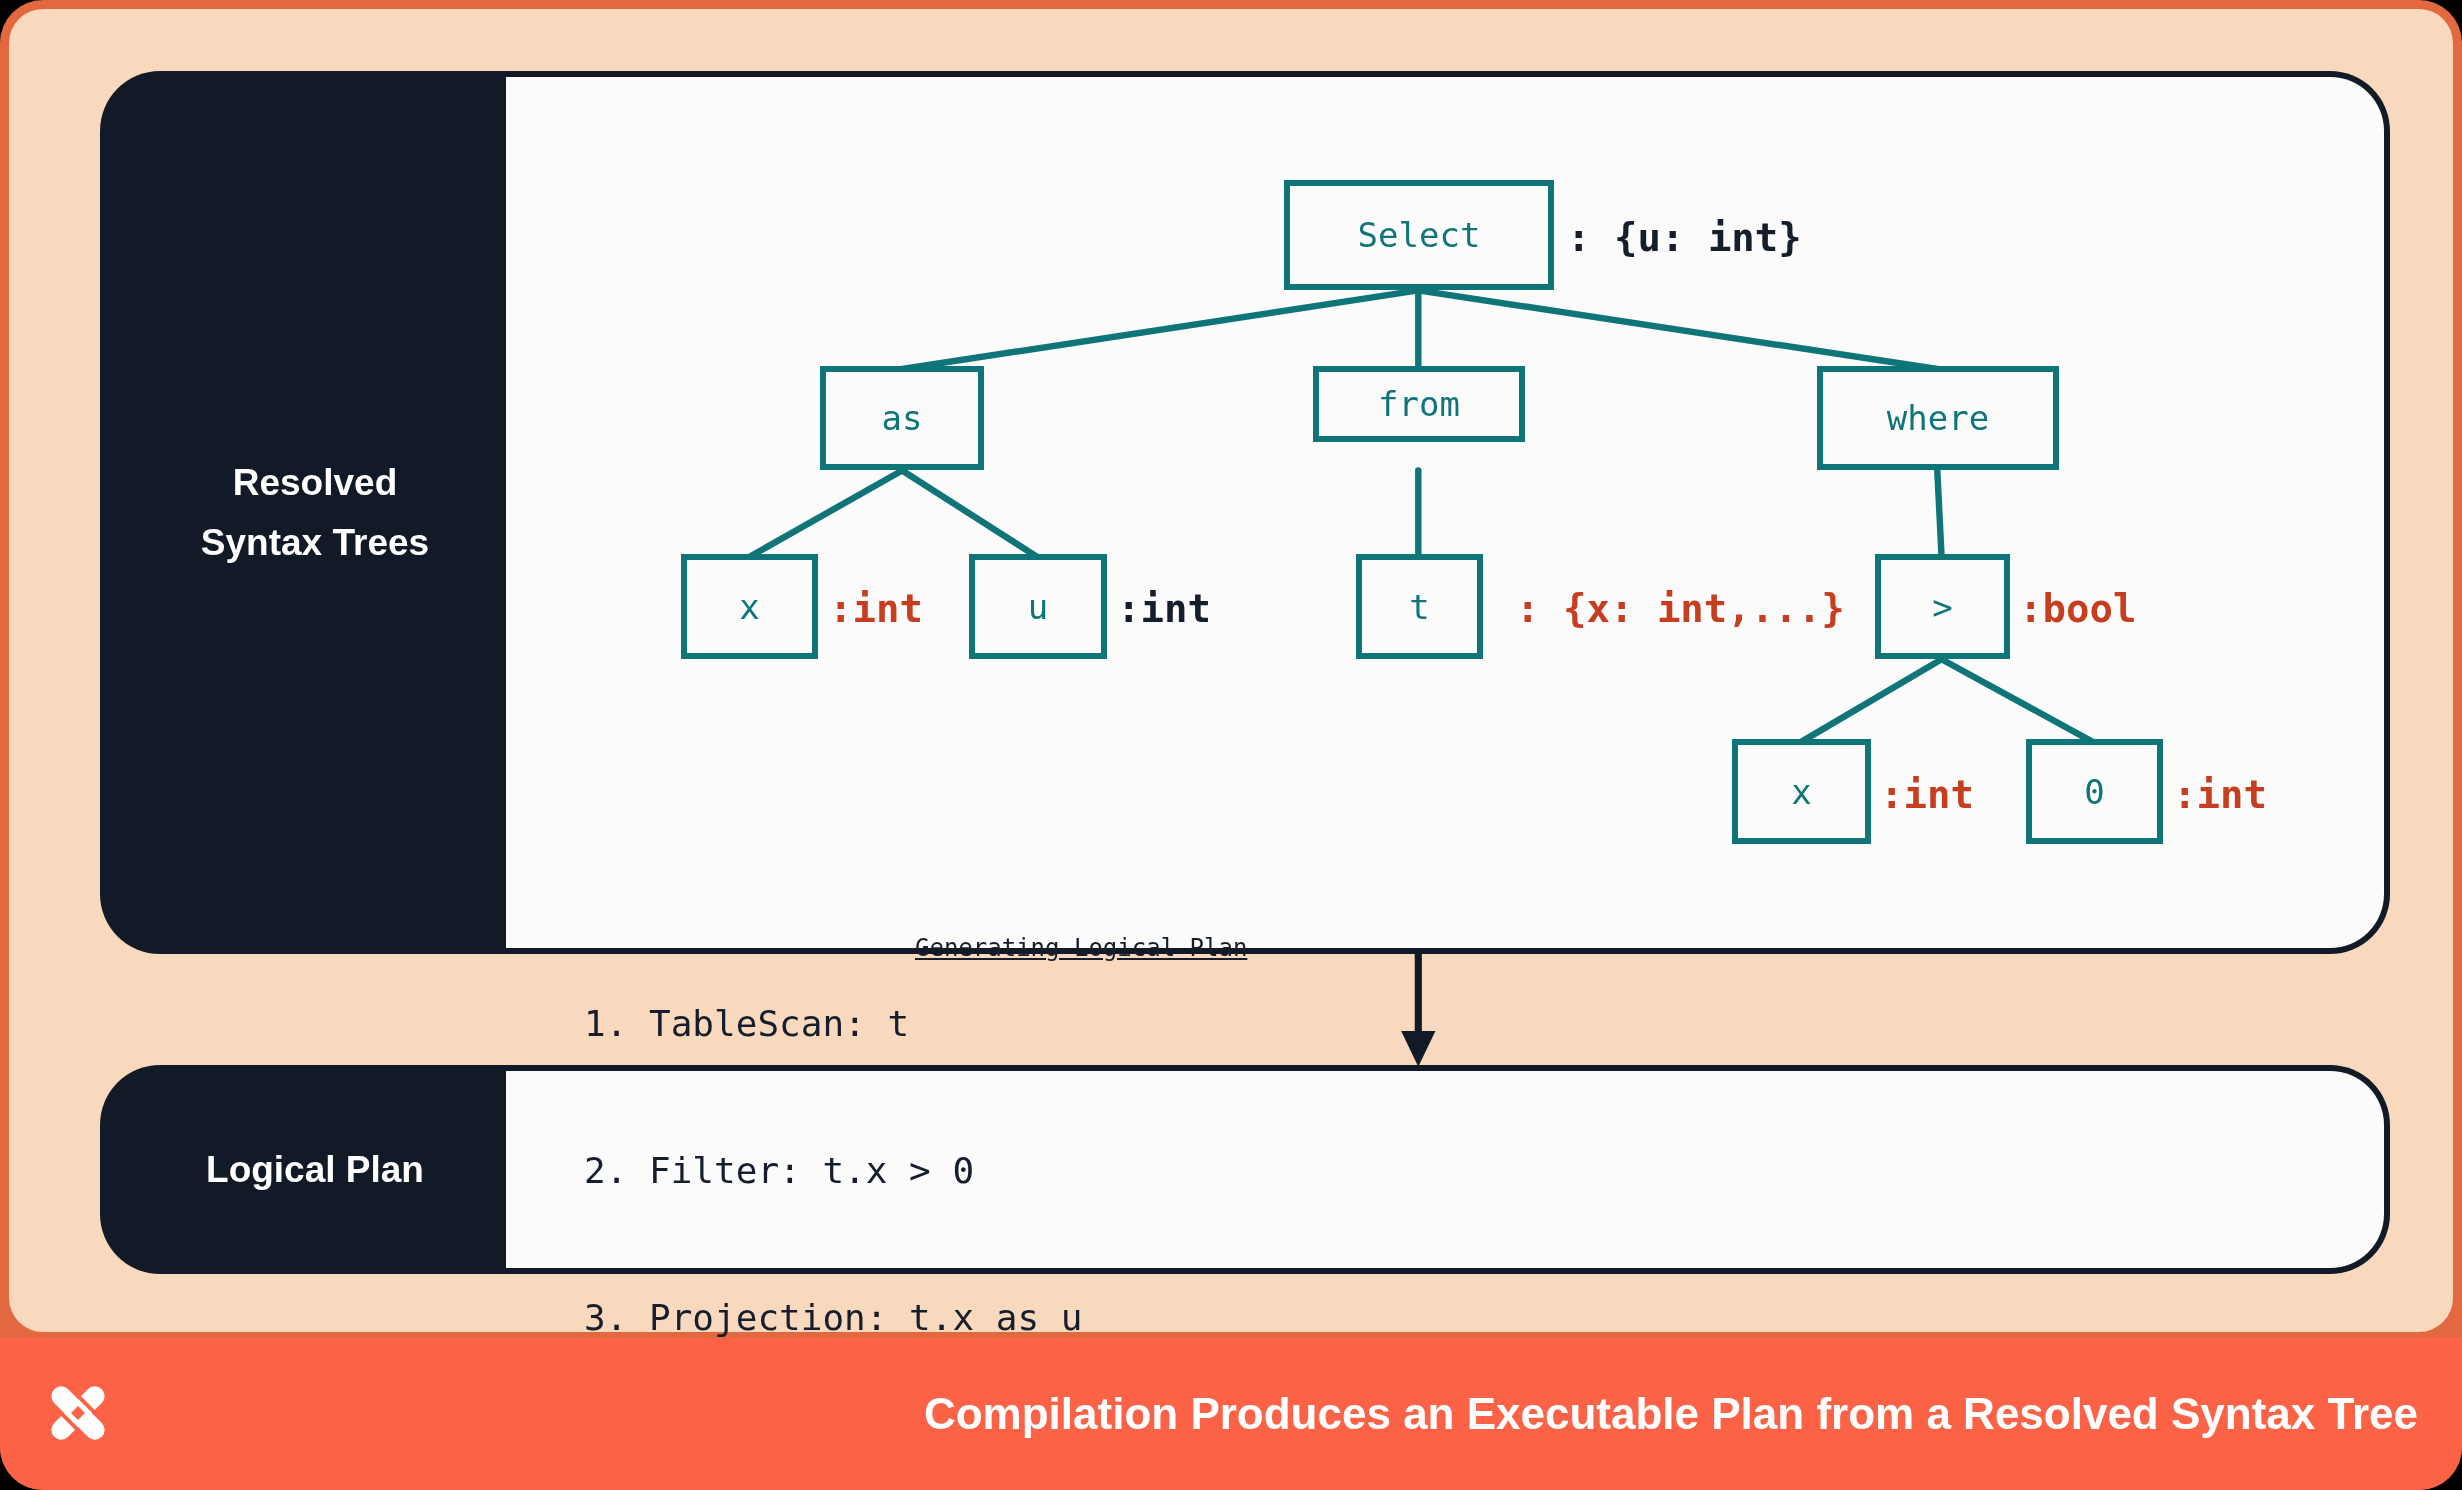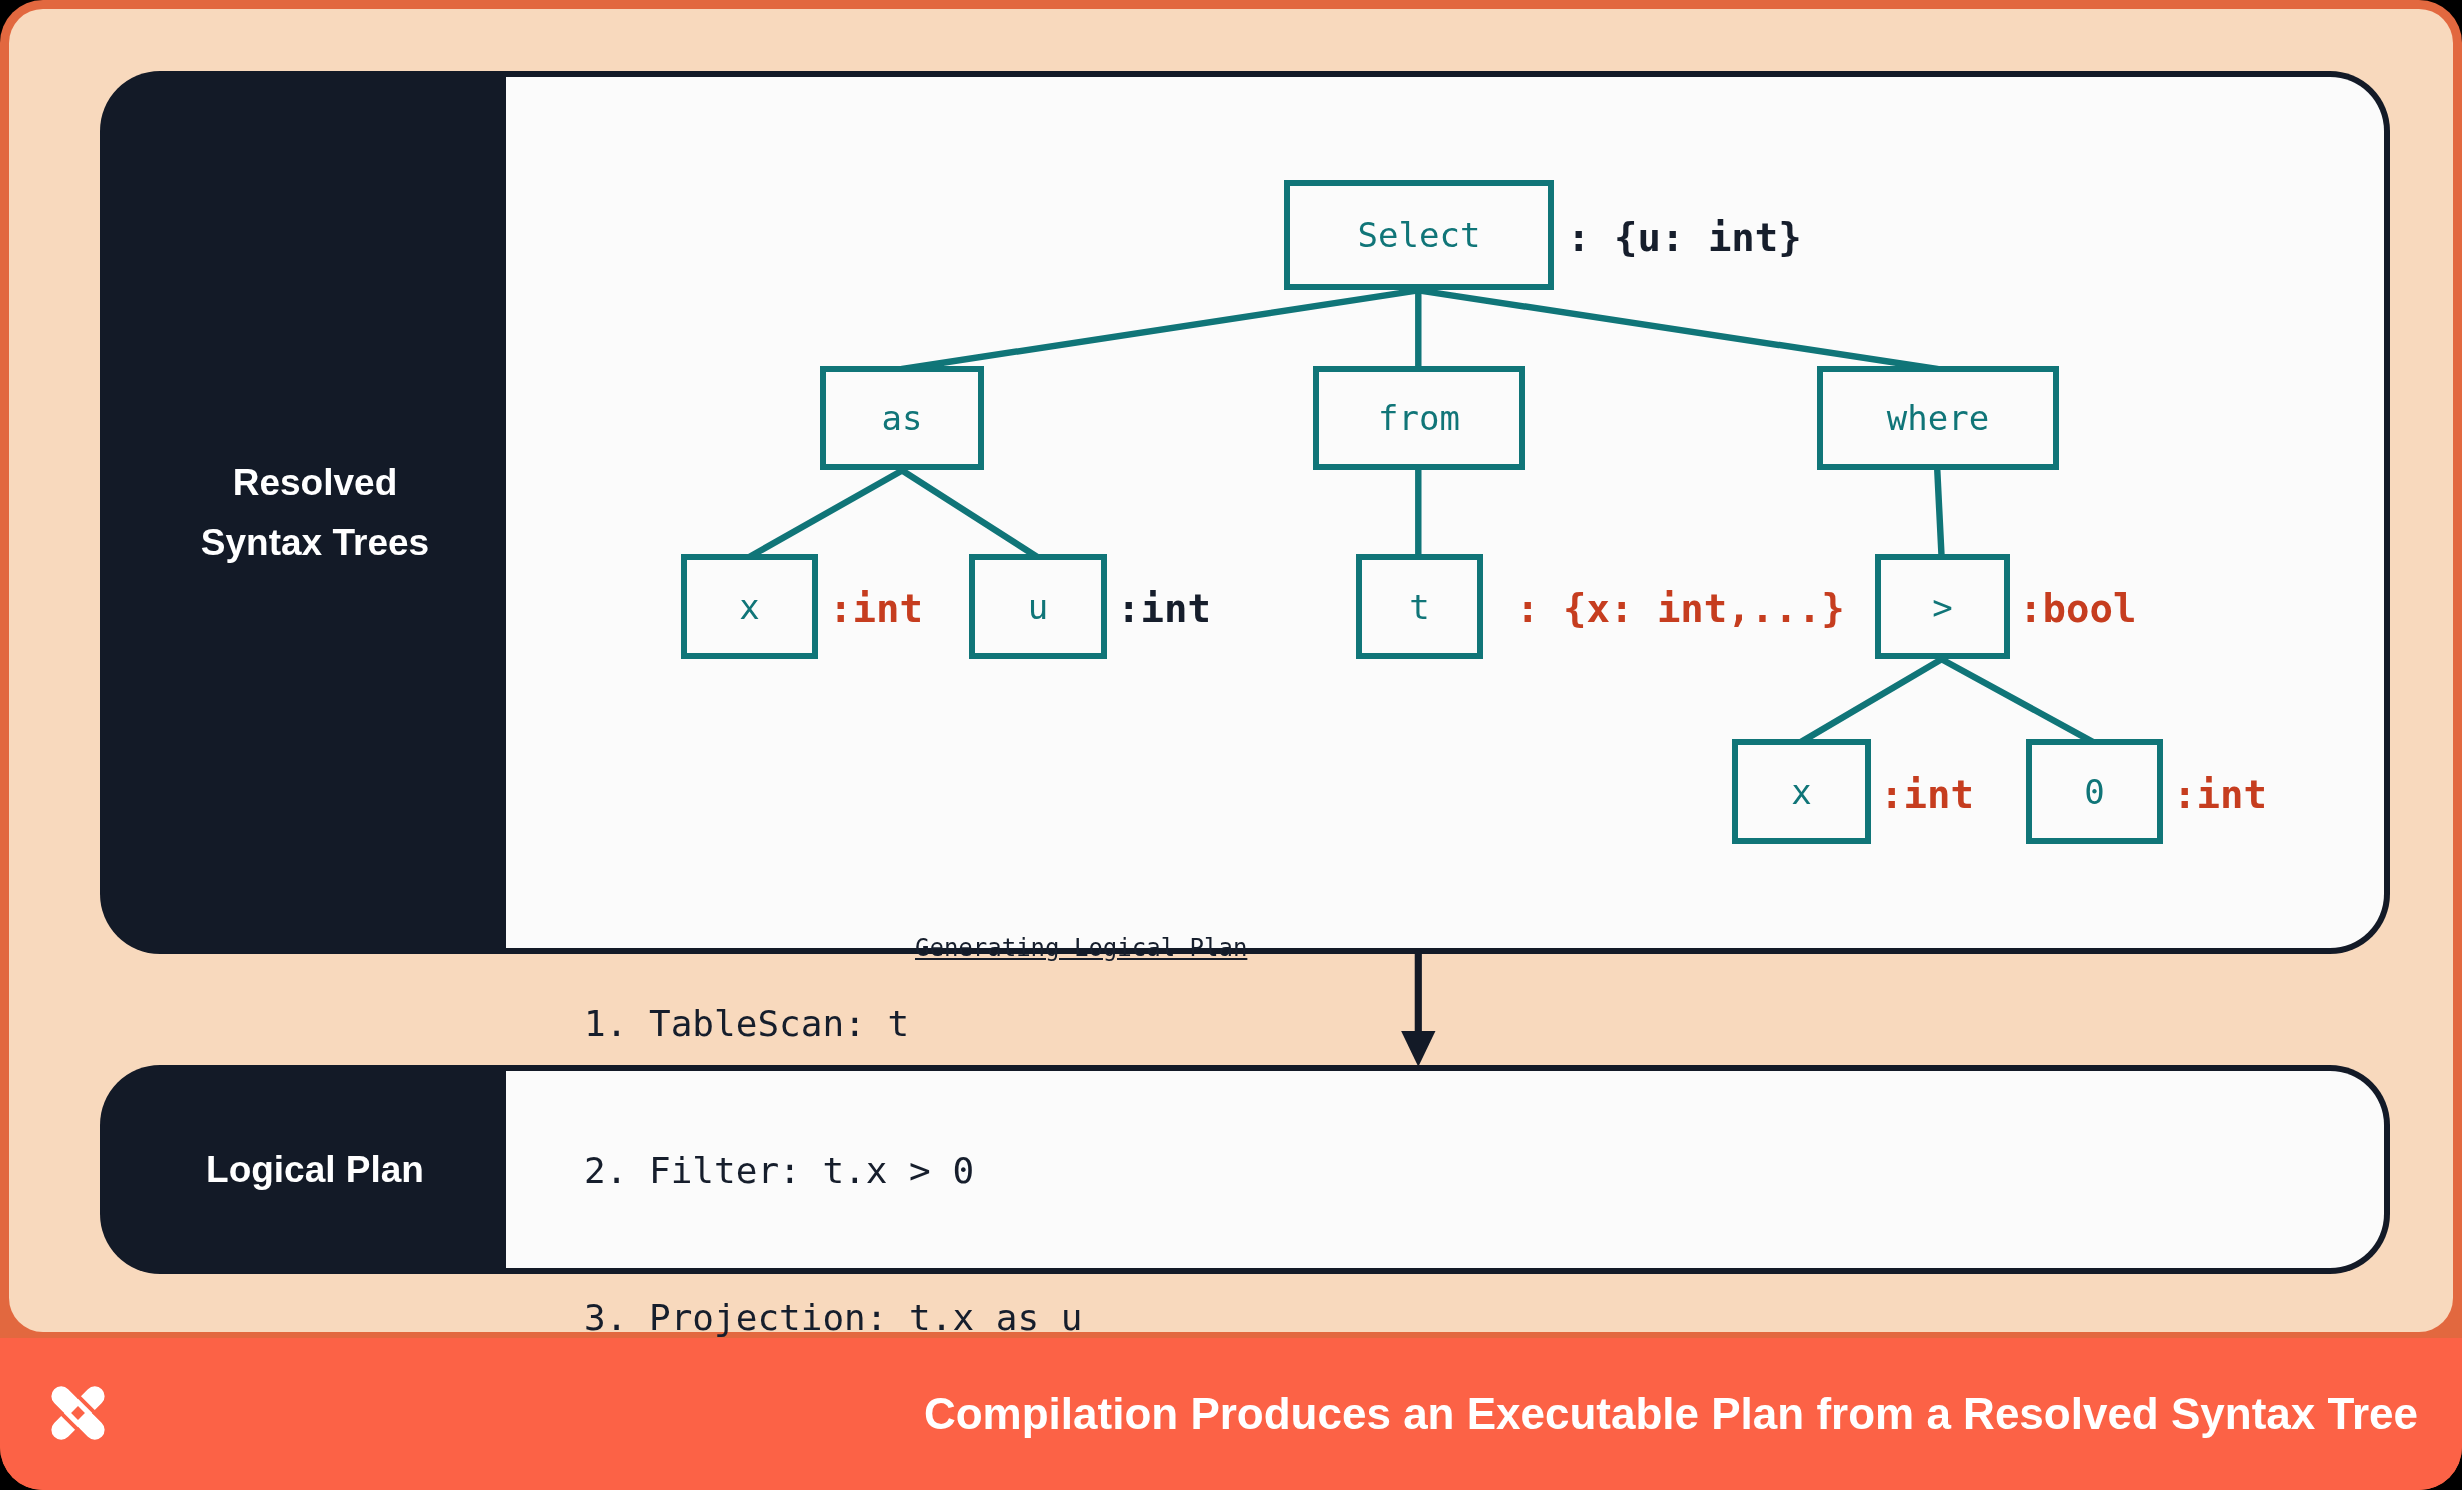--- a/index.html
+++ b/index.html
@@ -116,21 +116,21 @@
       <line x1="2716" y1="922" x2="2928" y2="1038"></line>
     </g>
   </svg>
 
   <div class="node" style="left:1284px;top:180px;width:270px;height:110px;">
       <span>Select</span>
     </div>
   <div class="node" style="left:820px;top:366px;width:164px;height:104px;">
       <span>as</span>
     </div>
-  <div class="node" style="left:1313px;top:366px;width:212px;height:104px;">
+  <div class="node" style="left:1313px;top:366px;width:212px;height:76px;">
       <span>from</span>
     </div>
   <div class="node" style="left:1817px;top:366px;width:242px;height:104px;text-align:right;">
       <span>where</span>
     </div>
   <div class="node" style="left:681px;top:554px;width:137px;height:105px;">
       <span>x</span>
     </div>
   <div class="node" style="left:969px;top:554px;width:138px;height:105px;">
       <span>u</span>

